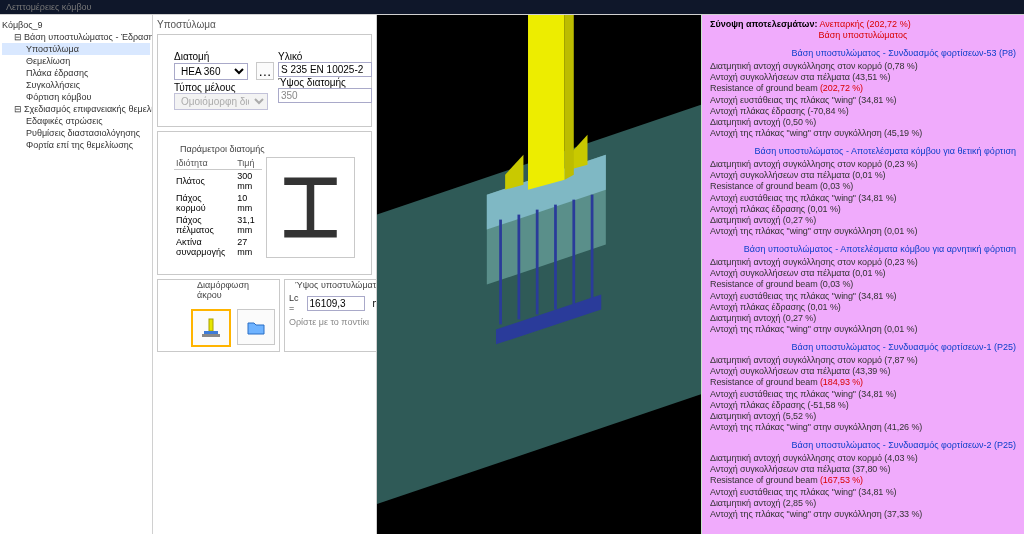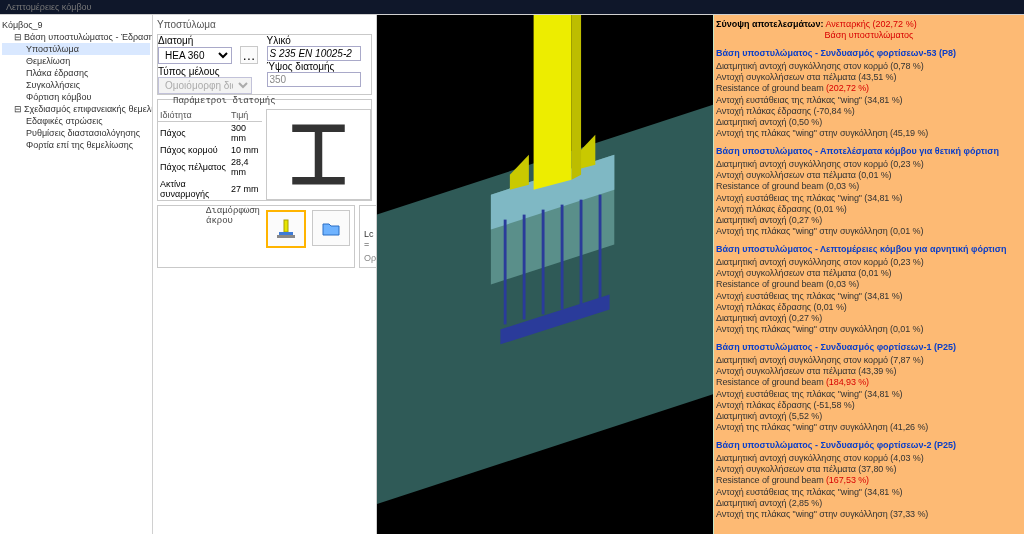--- a/index.html
+++ b/index.html
@@ -5,42 +5,42 @@
   html,body{margin:0;padding:0;font-family:Tahoma,Arial,sans-serif;font-size:10px;background:#fff;color:#000;}
   .app{width:1024px;height:534px;margin:0 auto;position:relative;display:flex;flex-direction:column;}
   .titlebar{height:14px;background:#0f172a;font-size:9px;color:#777;padding:0 6px;line-height:14px;border-bottom:1px solid #d0d0d0;}
   .main{flex:1;display:flex;overflow:hidden;}
   .tree{width:148px;border-right:1px solid #d0d0d0;background:#fff;padding:4px 2px;overflow:auto;}
   .tree .lbl{display:block;padding:1px 0;white-space:nowrap;font-size:9px;color:#333;}
   .tree .ind1{padding-left:12px;}
   .tree .ind2{padding-left:24px;}
   .tree .sel{background:#d9e8ff;}
   .props{width:215px;border-right:1px solid #d0d0d0;background:#fff;padding:4px 4px;display:flex;flex-direction:column;gap:4px;overflow:auto;}
-  .group{border:1px solid #c9c9c9;padding:0;}
-  .group-title{font-size:9px;color:#444;margin:-4px 0 3px 15px;font-family:Liberation Mono, monospace;}
+  .group{border:1px solid #c9c9c9;padding:16px;}
+  .group-title{font-size:9px;color:#444;margin:-4px 0 3px 6px;}
   .row{display:flex;align-items:center;gap:8px;margin-bottom:2px;}
   .row label{font-size:9px;color:#333;}
   select,input[type=text]{font-size:10px;padding:1px 2px;border:1px solid #a9a9c9;background:#fff;}
   .disabled{background:#eee;color:#888;}
   .twocol{display:flex;gap:4px;}
   .twocol>div{flex:1;}
   .paramtable{width:100%;font-size:9px;border-collapse:collapse;}
   .paramtable th{text-align:left;font-weight:normal;border-bottom:1px solid #c9c9c9;padding:1px 2px;color:#555;}
   .paramtable td{padding:1px 2px;}
   .profile-svg{width:75px;height:75px;display:block;margin:4px auto;}
   .toolbar{border:1px solid #c9c9c9;padding:4px;display:flex;gap:6px;}
   .iconbtn{width:36px;height:34px;border:1px solid #c9c9c9;background:#fbfbfb;display:flex;align-items:center;justify-content:center;}
   .iconbtn.sel{border:2px solid #ffb400;}
   .offset{border:1px solid #c9c9c9;padding:4px;}
   .offset .filler{font-size:9px;color:#888;margin-top:4px;}
   .viewport{flex:1;position:relative;background:#0a0a0a;}
-  .results{width:306px;background:#fdba74;border-left:1px solid #c5e5c5;font-size:9px;padding:4px 2px;overflow:auto;line-height:1.25;}
+  .results{width:306px;background:#f0abfc;border-left:1px solid #c5e5c5;font-size:9px;padding:4px 8px;overflow:auto;line-height:1.25;}
   .results h4{margin:0;font-size:9px;font-weight:bold;display:inline;}
   .red{color:#d80000;}
-  .link{color:#0a3ec9;font-weight:bold;text-decoration:none;display:block;margin:6px 0 2px 0;}
+  .link{color:#0a3ec9;font-weight:normal;text-decoration:none;display:block;margin:6px 0 2px 0;text-align:right;}
   .rline{color:#333;letter-spacing:-0.1px;}
   .over span{color:#d80000;}
 </style>
 </head>
 <body>
 
 <div class="app">
   <div class="titlebar">Λεπτομέρειες κόμβου</div>
   <div class="main">
 
@@ -71,71 +71,71 @@
               </select>
               <button class="iconbtn" style="width:18px;height:18px">…</button>
             </div>
             <label>Τύπος μέλους</label><br>
             <select class="disabled" style="width:94px" disabled="">
               <option>Ομοιόμορφη διατομή</option>
             </select>
           </div>
           <div>
             <label>Υλικό</label><br>
-            <input type="text" style="width: 88px; font-style: italic;" readonly="" value="S 235 EN 10025-2">
+            <input type="text" style="width: 88px;" readonly="" value="S 235 EN 10025-2">
             <br>
             <label>Ύψος διατομής</label><br>
             <input type="text" class="disabled" style="width: 88px;" readonly="" value="350">
           </div>
         </div>
       </div>
 
       <div class="group">
         <div class="group-title">Παράμετροι διατομής</div>
         <div class="twocol">
           <div>
             <table class="paramtable">
               <thead>
                   <tr>
                 <th>Ιδιότητα</th>
                 <th>Τιμή</th>
               </tr>
                 </thead>
               <tbody id="param-rows">
                   <tr>
-                    <td>Πάχος</td>
+                    <td>Πλάτος</td>
                     <td>300 mm</td>
                   </tr>
                   <tr>
                     <td>Πάχος κορμού</td>
                     <td>10 mm</td>
                   </tr>
                   <tr>
                     <td>Πάχος πέλματος</td>
-                    <td>28,4 mm</td>
+                    <td>31,1 mm</td>
                   </tr>
                   <tr>
                     <td>Ακτίνα συναρμογής</td>
                     <td>27 mm</td>
                   </tr>
                 </tbody>
             </table>
           </div>
           <div style="border:1px solid #c9c9c9;display:flex;align-items:center;justify-content:center;">
             <svg class="profile-svg" viewBox="0 0 100 100">
               <rect x="15" y="10" width="70" height="10" fill="#333"></rect>
               <rect x="45" y="20" width="10" height="60" fill="#333"></rect>
               <rect x="15" y="80" width="70" height="10" fill="#333"></rect>
             </svg>
           </div>
         </div>
       </div>
 
       <div class="twocol">
-        <div class="toolbar" style="flex-direction:row;padding-left:33px;">
+        <div class="toolbar" style="flex-direction:column;padding-left:33px;">
           <div class="group-title">Διαμόρφωση άκρου</div>
           <div style="display:flex;gap:6px;">
             <div class="iconbtn sel">
               <svg width="22" height="22" viewBox="0 0 22 22">
                 <rect x="9" y="2" width="4" height="12" fill="#e6e600" stroke="#aaa000"></rect>
                 <rect x="4" y="14" width="14" height="3" fill="#3e7cd8"></rect>
                 <rect x="2" y="17" width="18" height="3" fill="#888"></rect>
               </svg>
             </div>
             <div class="iconbtn">
@@ -199,21 +199,21 @@
           <div class="rline">Διατμητική αντοχή <span>(0,50 %)</span></div>
           <div class="rline">Αντοχή της πλάκας "wing" στην συγκόλληση <span>(45,19 %)</span></div>
           <a class="link" href="#">Βάση υποστυλώματος - Αποτελέσματα κόμβου για θετική φόρτιση</a>
           <div class="rline">Διατμητική αντοχή συγκόλλησης στον κορμό <span>(0,23 %)</span></div>
           <div class="rline">Αντοχή συγκολλήσεων στα πέλματα <span>(0,01 %)</span></div>
           <div class="rline">Resistance of ground beam <span>(0,03 %)</span></div>
           <div class="rline">Αντοχή ευστάθειας της πλάκας "wing" <span>(34,81 %)</span></div>
           <div class="rline">Αντοχή πλάκας έδρασης <span>(0,01 %)</span></div>
           <div class="rline">Διατμητική αντοχή <span>(0,27 %)</span></div>
           <div class="rline">Αντοχή της πλάκας "wing" στην συγκόλληση <span>(0,01 %)</span></div>
-          <a class="link" href="#">Βάση υποστυλώματος - Λεπτομέρειες κόμβου για αρνητική φόρτιση</a>
+          <a class="link" href="#">Βάση υποστυλώματος - Αποτελέσματα κόμβου για αρνητική φόρτιση</a>
           <div class="rline">Διατμητική αντοχή συγκόλλησης στον κορμό <span>(0,23 %)</span></div>
           <div class="rline">Αντοχή συγκολλήσεων στα πέλματα <span>(0,01 %)</span></div>
           <div class="rline">Resistance of ground beam <span>(0,03 %)</span></div>
           <div class="rline">Αντοχή ευστάθειας της πλάκας "wing" <span>(34,81 %)</span></div>
           <div class="rline">Αντοχή πλάκας έδρασης <span>(0,01 %)</span></div>
           <div class="rline">Διατμητική αντοχή <span>(0,27 %)</span></div>
           <div class="rline">Αντοχή της πλάκας "wing" στην συγκόλληση <span>(0,01 %)</span></div>
           <a class="link" href="#">Βάση υποστυλώματος - Συνδυασμός φορτίσεων-1 (P25)</a>
           <div class="rline">Διατμητική αντοχή συγκόλλησης στον κορμό <span>(7,87 %)</span></div>
           <div class="rline">Αντοχή συγκολλήσεων στα πέλματα <span>(43,39 %)</span></div>

